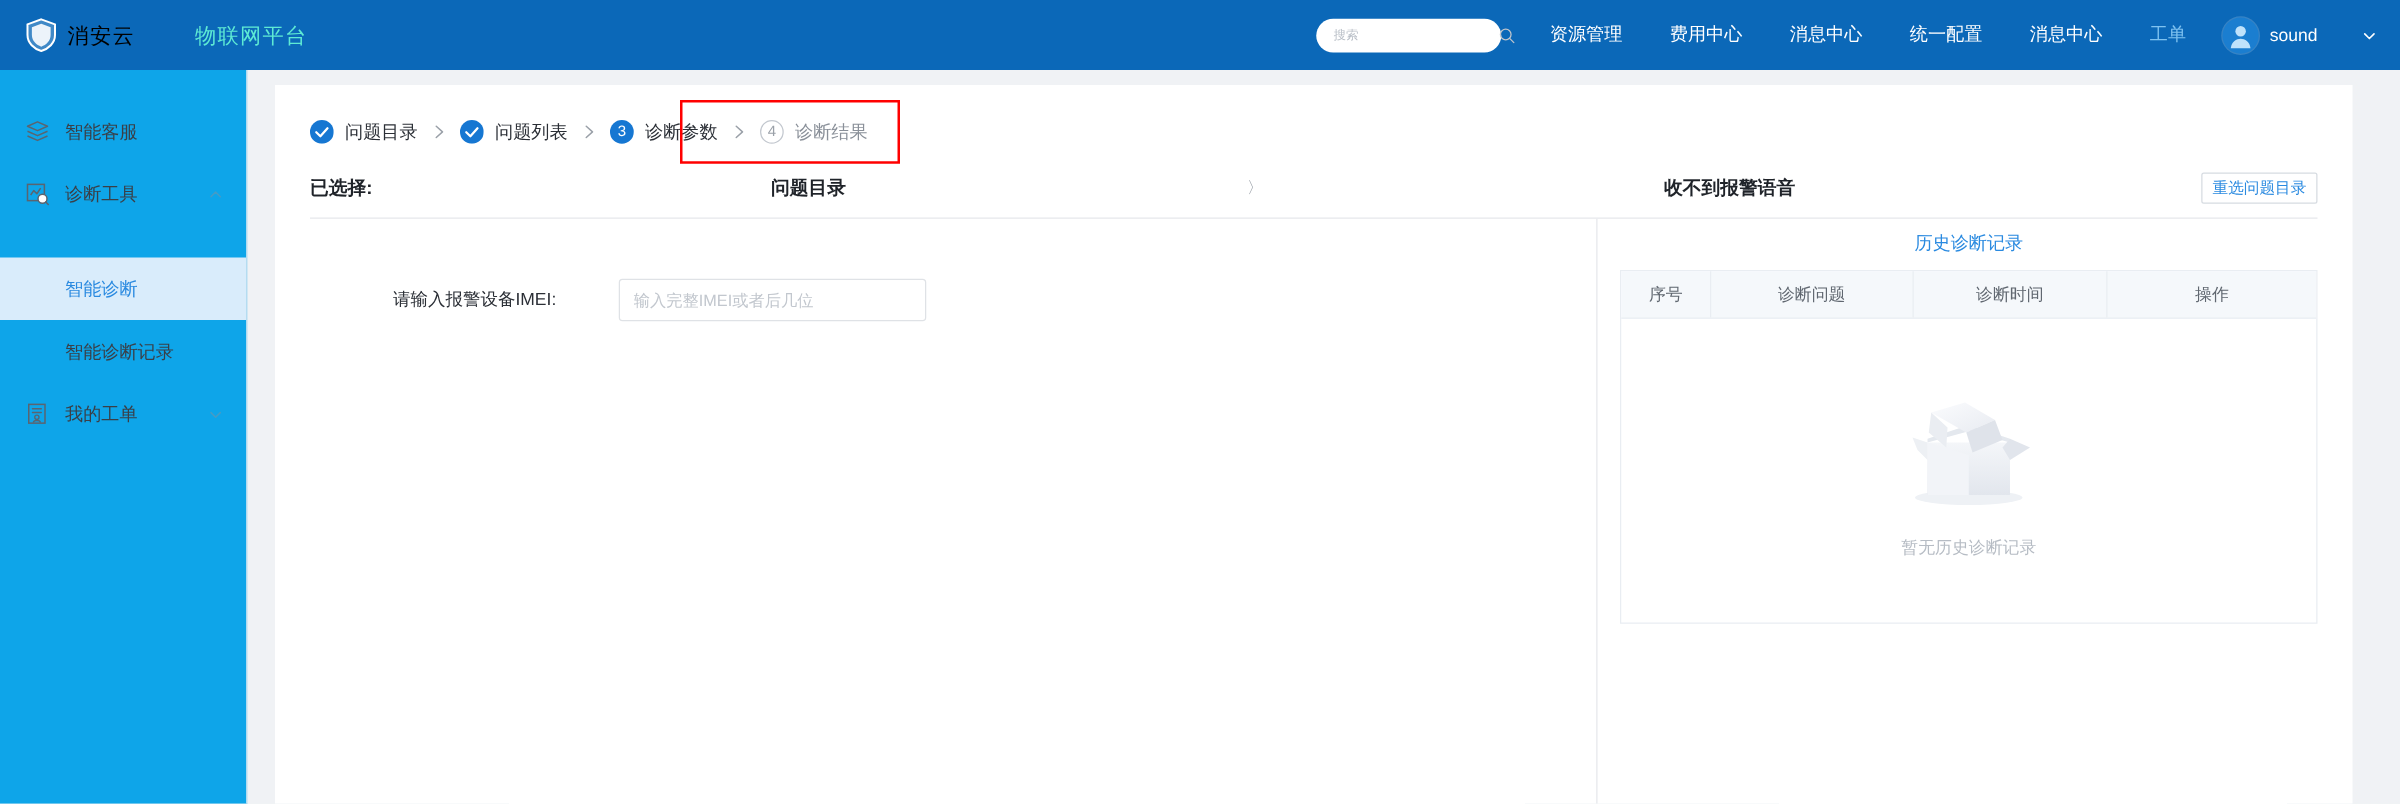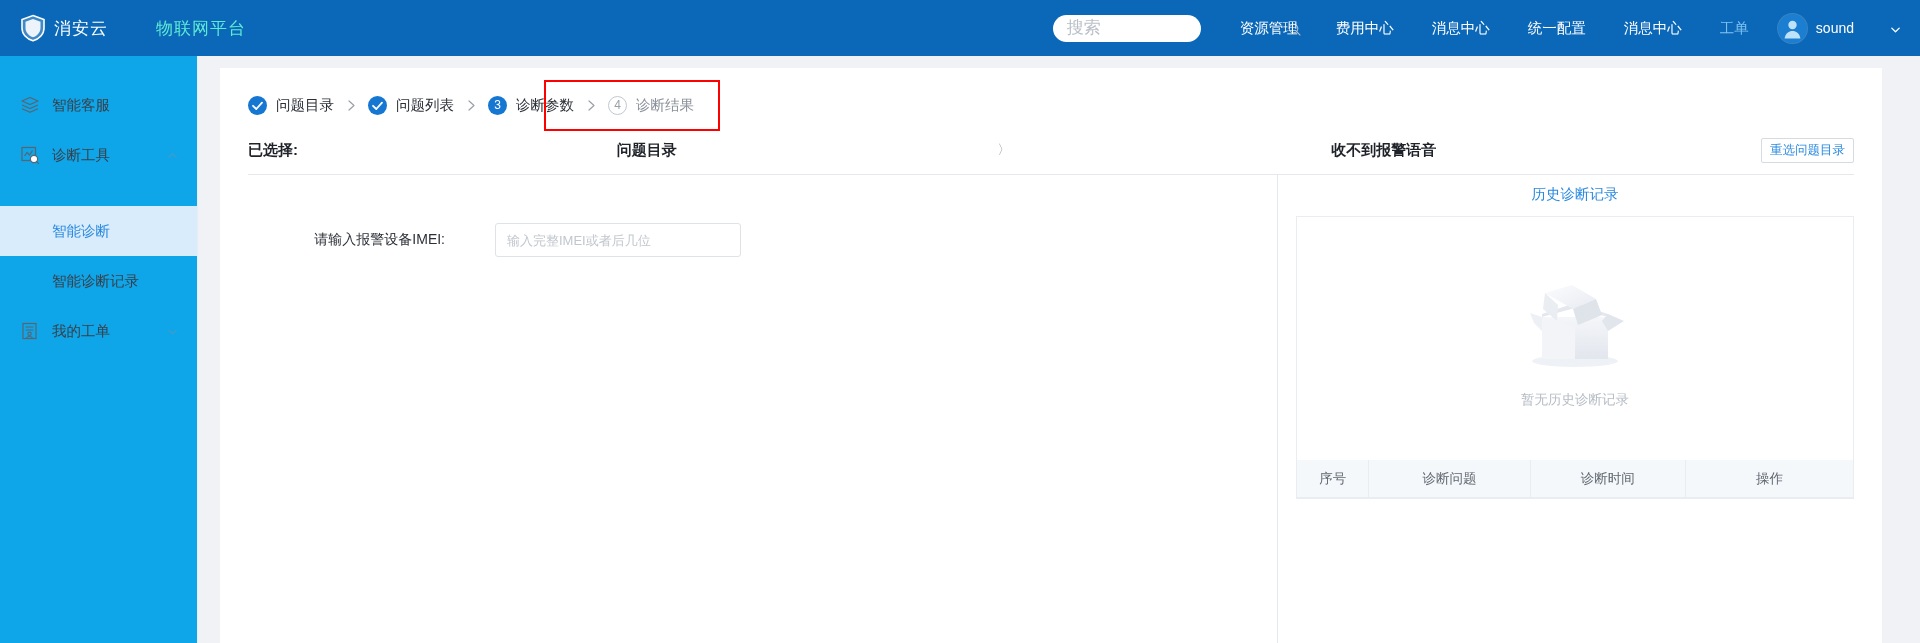--- a/index.html
+++ b/index.html
@@ -26,21 +26,21 @@
     align-items: center;
     margin-left: 20px;
     gap: 8px;
     cursor: pointer;
   }
   .shield {
     width: 26px; height: 28px;
     display: block;
   }
   #logo-text {
-    color: #ffffff;
+    color: #000000;
     font-size: 17px;
     letter-spacing: 1px;
     font-weight: 400;
   }
   #platform-title {
     color: #5eead4;
     font-size: 17px;
     margin-left: 48px;
     letter-spacing: 1px;
   }
@@ -57,21 +57,21 @@
     border-radius: 14px;
     display: flex;
     align-items: center;
     padding: 0 10px 0 14px;
     margin-right: 20px;
   }
   #searchbox input {
     border: 0;
     outline: 0;
     flex: 1;
-    font-size: 17px;
+    font-size: 10px;
     color: #333;
     font-family: "Liberation Sans", sans-serif;
     background: transparent;
   }
   #searchbox input::placeholder { color: #b9bfc7; }
   .search-icon {
     width: 13px; height: 13px;
     flex: 0 0 auto;
   }
   .navitem {
@@ -473,20 +473,27 @@
           <div class="field-row">
             <label class="field-label">请输入报警设备IMEI:</label>
             <input class="field-input" placeholder="输入完整IMEI或者后几位" style="">
           </div>
         </div>
 
         <div id="right-pane">
           <div id="hist-title">历史诊断记录</div>
 
           <div id="hist-table">
+            <div id="hist-head">
+              <div class="th col-0">序号</div>
+              <div class="th col-1">诊断问题</div>
+              <div class="th col-2">诊断时间</div>
+              <div class="th col-3">操作</div>
+            </div>
+
             <div id="hist-empty">
               <span>
                 <svg viewBox="0 0 130 110" width="130" height="110" aria-hidden="true">
                   <defs>
                     <linearGradient id="g1" x1="0" y1="0" x2="1" y2="1">
                       <stop offset="0" stop-color="#fbfcfe"></stop>
                         <stop offset="1" stop-color="#e8ebf1"></stop>
                     </linearGradient>
                     <linearGradient id="g2" x1="0" y1="0" x2="0" y2="1">
                       <stop offset="0" stop-color="#f4f6f9"></stop>
@@ -499,26 +506,19 @@
                   <polygon points="32,48 65,58 65,90 32,90" fill="#f2f4f8"></polygon>
                   <polygon points="35,24 62,16 86,30 63,40" fill="url(#g1)"></polygon>
                   <polygon points="86,30 92,46 68,56 63,40" fill="#dfe3ea"></polygon>
                   <polygon points="35,24 33,40 47,52 48,36" fill="#eaedf2"></polygon>
                   <polygon points="98,45 114,52 98,62 92,52" fill="#e1e5ec"></polygon>
                   <polygon points="20,44 32,48 32,62 24,54" fill="#edf0f4"></polygon>
                 </svg>
               </span>
               <span id="empty-text">暂无历史诊断记录</span>
             </div>
-
-            <div id="hist-head">
-              <div class="th col-0">序号</div>
-              <div class="th col-1">诊断问题</div>
-              <div class="th col-2">诊断时间</div>
-              <div class="th col-3">操作</div>
-            </div>
           </div>
         </div>
 
       </div>
     </div>
   </div>
 </div>
 
 </body></html>

